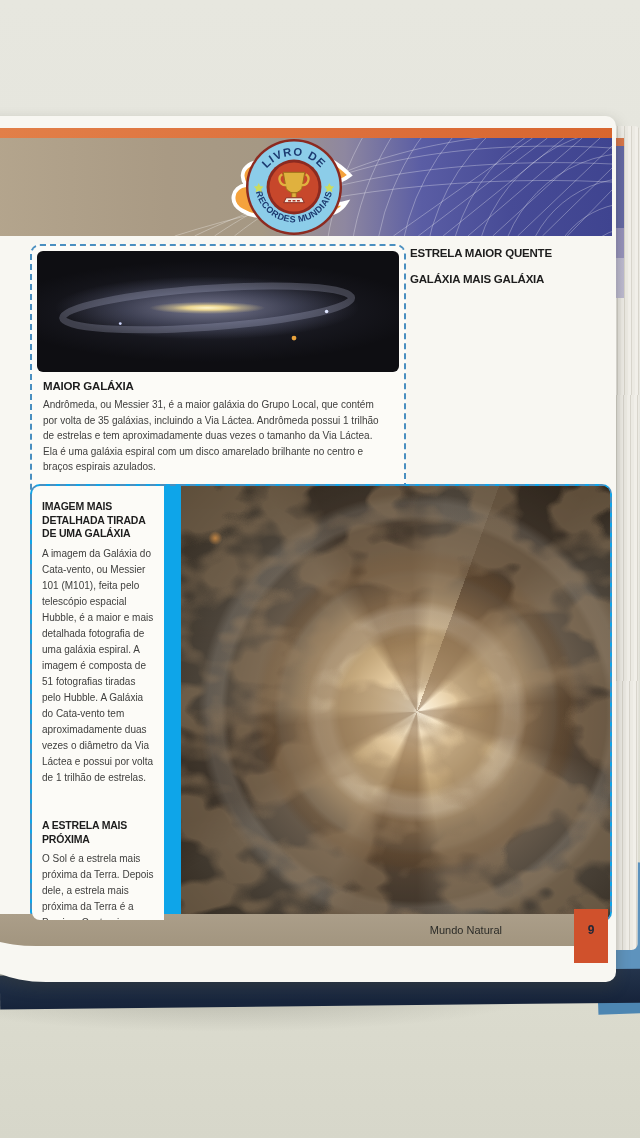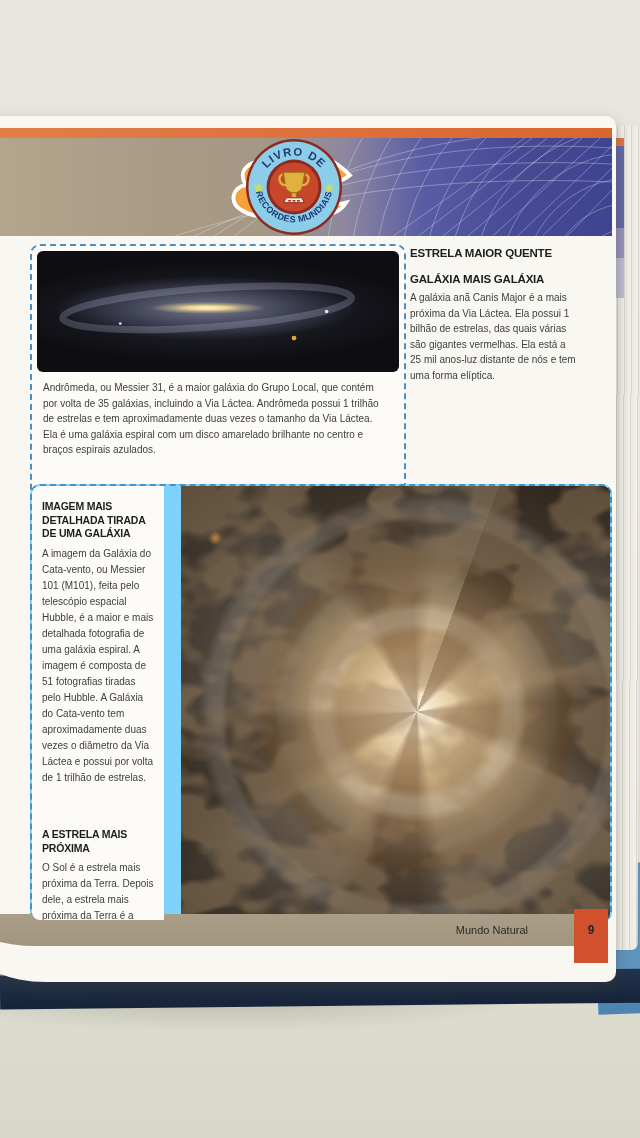--- a/index.html
+++ b/index.html
@@ -46,25 +46,25 @@
       radial-gradient(ellipse 42% 26% at 47% 47%, rgba(175,175,205,0.55) 0%, rgba(120,125,160,0.35) 55%, rgba(40,40,55,0) 100%),
       radial-gradient(ellipse 58% 42% at 48% 50%, rgba(110,115,150,0.35) 0%, rgba(60,62,82,0.2) 60%, rgba(10,10,14,0) 100%),
       #0e0e12;}
   .andromeda svg{position:absolute;inset:0;width:100%;height:100%;}
   .box1 .txt{padding:8px 10px 6px 6px;}
   h3.sec{margin:0 0 5px 0;font-size:11.5px;font-weight:bold;letter-spacing:-0.2px;color:#1d1d1d;}
   p.body{margin:0;font-size:10px;line-height:1.55;color:#40403f;}
   .rightcol{position:absolute;left:380px;top:3px;width:168px;}
   .rightcol section{margin-bottom:14px;}
   
-  .box2{position:absolute;left:54px;top:368px;width:582px;height:438px;border:2px dashed #4a8fc0;border-radius:10px;background:#7dd3fc;display:flex;overflow:hidden;gap:17px;}
+  .box2{position:absolute;left:54px;top:368px;width:582px;height:438px;border:2px dashed #4a8fc0;border-radius:10px;background:#0ea5e9;display:flex;overflow:hidden;gap:17px;}
   .box2 .leftcol{width:132px;flex:0 0 132px;padding:14px 8px 8px 10px;background:#fcfbf7;z-index:2;}
   .box2 .leftcol h3.sec{font-size:10.5px;line-height:1.3;}
   .box2 .leftcol p.body{font-size:10px;line-height:1.6;}
-  .gap-sec{margin-top:42px;}
+  .gap-sec{margin-top:33px;}
   .m101{position:relative;flex:1;
     background:
       radial-gradient(circle 7px at 8% 12%, rgba(216,140,60,0.9), rgba(216,140,60,0) 100%),
       radial-gradient(circle at 55% 52%, #fdf6e6 0%, #f4e3c4 6%, #e2c89d 13%, #c4a87c 22%, #a08868 34%, rgba(110,96,80,0.9) 48%, rgba(80,72,62,0.95) 64%, #3c342a 85%, #2c251d 100%),
       #2c251d;}
   .m101 .swirl{position:absolute;inset:0;
     background:
       conic-gradient(from 20deg at 55% 52%,
         rgba(100,66,34,0.40) 0deg 18deg, rgba(0,0,0,0) 30deg 55deg,
         rgba(100,66,34,0.34) 66deg 86deg, rgba(0,0,0,0) 96deg 128deg,
@@ -73,21 +73,21 @@
         rgba(100,66,34,0.30) 224deg 244deg, rgba(235,228,215,0.16) 252deg 268deg,
         rgba(0,0,0,0) 276deg 305deg, rgba(100,66,34,0.36) 315deg 338deg, rgba(0,0,0,0) 348deg 360deg);
     mix-blend-mode:multiply;}
   .m101 .ring{position:absolute;inset:0;
     background:
       radial-gradient(circle at 55% 52%, rgba(0,0,0,0) 0 24%, rgba(248,242,230,0.22) 27% 31%, rgba(0,0,0,0) 34% 42%, rgba(92,62,32,0.30) 44% 47%, rgba(0,0,0,0) 50% 58%, rgba(230,225,215,0.14) 60% 64%, rgba(0,0,0,0) 67%);}
   .m101 svg{position:absolute;inset:0;width:100%;height:100%;}
   
   .footerbar{position:absolute;left:0;top:798px;width:598px;height:32px;background:linear-gradient(180deg,#ab9e89,#a2957f);
     border-bottom-left-radius:60px 20px;display:flex;align-items:center;justify-content:flex-end;}
-  .footerbar .flabel{font-size:11px;color:#2c2c28;padding-right:46px;}
+  .footerbar .flabel{font-size:11px;color:#2c2c28;padding-right:72px;}
   .pagetab{position:absolute;left:598px;top:793px;width:34px;height:54px;background:#d0512c;display:flex;align-items:flex-start;justify-content:center;}
   .pagetab .pnum{font-size:12px;font-weight:bold;color:#222838;margin-top:14px;}
   .badge text{font-weight:bold;fill:#1c3a70;}
 </style>
 </head>
 <body>
 
 <div class="photo">
   <div class="desk-shadow"></div>
   <div class="cloth"></div>
@@ -177,31 +177,31 @@
               </filter>
             </defs>
             <rect width="100%" height="100%" filter="url(#starsA)" opacity="0.85"></rect>
             <ellipse cx="47%" cy="47%" rx="40%" ry="16%" fill="none" stroke="rgba(190,195,225,0.25)" stroke-width="7" transform="rotate(-4 170 57)"></ellipse>
             <circle cx="71%" cy="72%" r="2.4" fill="#e8a23c"></circle>
             <circle cx="80%" cy="50%" r="1.8" fill="#dfe6ff"></circle>
             <circle cx="23%" cy="60%" r="1.4" fill="#cfd8ff"></circle>
           </svg>
         </div>
         <div class="txt">
+          <h3 class="sec">MAIOR GALÁXIA</h3>
           <p class="body">Andrômeda, ou Messier 31, é a maior galáxia do Grupo Local, que contém por volta de 35 galáxias, incluindo a Via Láctea. Andrômeda possui 1 trilhão de estrelas e tem aproximadamente duas vezes o tamanho da Via Láctea. Ela é uma galáxia espiral com um disco amarelado brilhante no centro e braços espirais azulados.</p>
         </div>
       </div>
 
       <div class="rightcol">
         <section>
           <h3 class="sec">ESTRELA MAIOR QUENTE</h3>
         </section>
         <section>
           <h3 class="sec">GALÁXIA MAIS GALÁXIA</h3>
-          <p class="body">A galáxia anã Canis Major é a mais próxima da Via Láctea. Ela possui 1 bilhão de estrelas, das quais várias são gigantes vermelhas. Ela está a 25 mil anos-luz distante de nós e tem uma forma elíptica.</p>
         </section>
       </div>
     </div>
 
     <div class="box2">
       <div class="leftcol">
         <section>
           <h3 class="sec">IMAGEM MAIS DETALHADA TIRADA DE UMA GALÁXIA</h3>
           <p class="body">A imagem da Galáxia do Cata-vento, ou Messier 101 (M101), feita pelo telescópio espacial Hubble, é a maior e mais detalhada fotografia de uma galáxia espiral. A imagem é composta de 51 fotografias tiradas pelo Hubble. A Galáxia do Cata-vento tem aproximadamente duas vezes o diâmetro da Via Láctea e possui por volta de 1 trilhão de estrelas.</p>
         </section>

